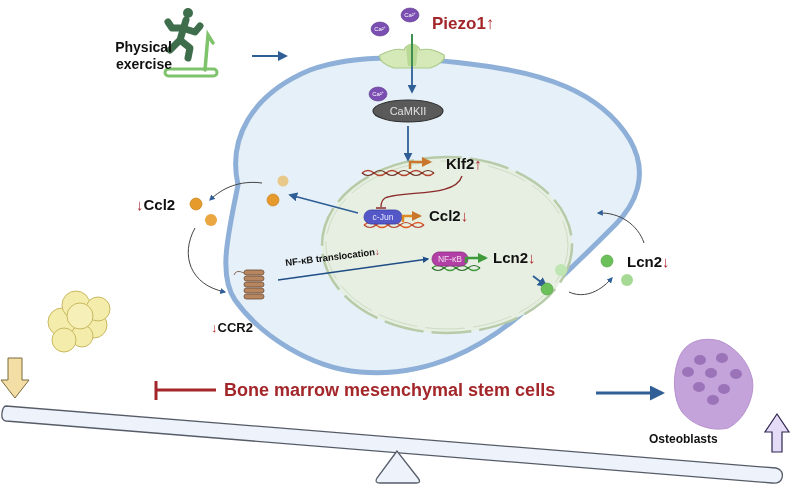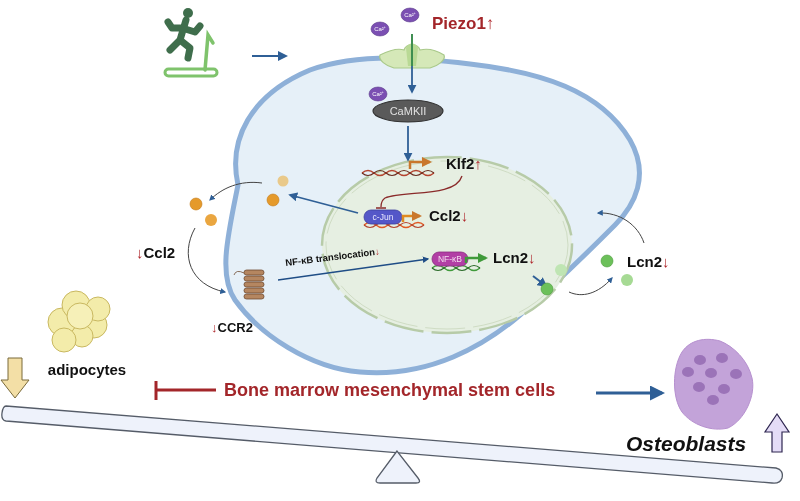--- a/index.html
+++ b/index.html
@@ -159,20 +159,24 @@
   <path d="M8,358 L22,358 L22,380 L29,380 L15,398 L1,380 L8,380 Z" fill="#f3dfa6" stroke="#7a6a3a" stroke-width="1"></path>
 
   <path d="M772,452 L772,432 L765,432 L777,414 L789,432 L782,432 L782,452 Z" fill="#e4dcf7" stroke="#2e2650" stroke-width="1.2"></path>
 
   <line x1="156" y1="390" x2="216" y2="390" stroke="#a3262a" stroke-width="3"></line>
   <line x1="156" y1="381" x2="156" y2="400" stroke="#a3262a" stroke-width="3"></line>
 
   <line x1="596" y1="393" x2="662" y2="393" stroke="#2f5f96" stroke-width="3" marker-end="url(#ahBlue)"></line>
 </svg>
 
+<div class="lbl" style="left:172px;top:39px;font-size:14px;line-height:17px;text-align:right;width:70px;transform:translateX(-70px);">
+  <div>Physical</div>
+  <div>exercise</div>
+</div>
 
 <div class="lbl red" style="left:432px;top:14px;font-size:17px;">
   <span>Piezo1</span><span class="arrow-mark">↑</span>
 </div>
 
 <div class="lbl" style="left:446px;top:155px;font-size:15px;">
   <span>Klf2</span><span class="arrow-mark">↑</span>
 </div>
 
 <div class="lbl" style="left:429px;top:207px;font-size:15px;text-align:center;">
@@ -184,28 +188,27 @@
 </div>
 
 <div class="lbl" style="left:493px;top:249px;font-size:15px;">
   <span>Lcn2</span><span class="arrow-mark">↓</span>
 </div>
 
 <div class="lbl" style="left:627px;top:253px;font-size:15px;">
   <span>Lcn2</span><span class="arrow-mark">↓</span>
 </div>
 
-<div class="lbl" style="left:136px;top:196px;font-size:15px;margin-top:48px;">
+<div class="lbl" style="left:136px;top:196px;font-size:15px;">
   <span class="arrow-mark">↓</span><span>Ccl2</span>
 </div>
 
 <div class="lbl" style="left:211px;top:320px;font-size:13px;">
   <span class="arrow-mark">↓</span><span>CCR2</span>
 </div>
 
 <div class="lbl" style="left:26px;top:359px;font-size:15px;line-height:21px;text-align:center;width:122px;">
-  <div>adipocytes</div>
 </div>
 
 <div class="lbl red" style="left:224px;top:380px;font-size:18px;">Bone marrow mesenchymal stem cells</div>
 
-<div class="lbl" style="left:626px;top:432px;font-size:21px;font-style:italic;">Osteoblasts</div>
+<div class="lbl" style="left:649px;top:432px;font-size:12px;">Osteoblasts</div>
 </div>
 
 </body></html>

